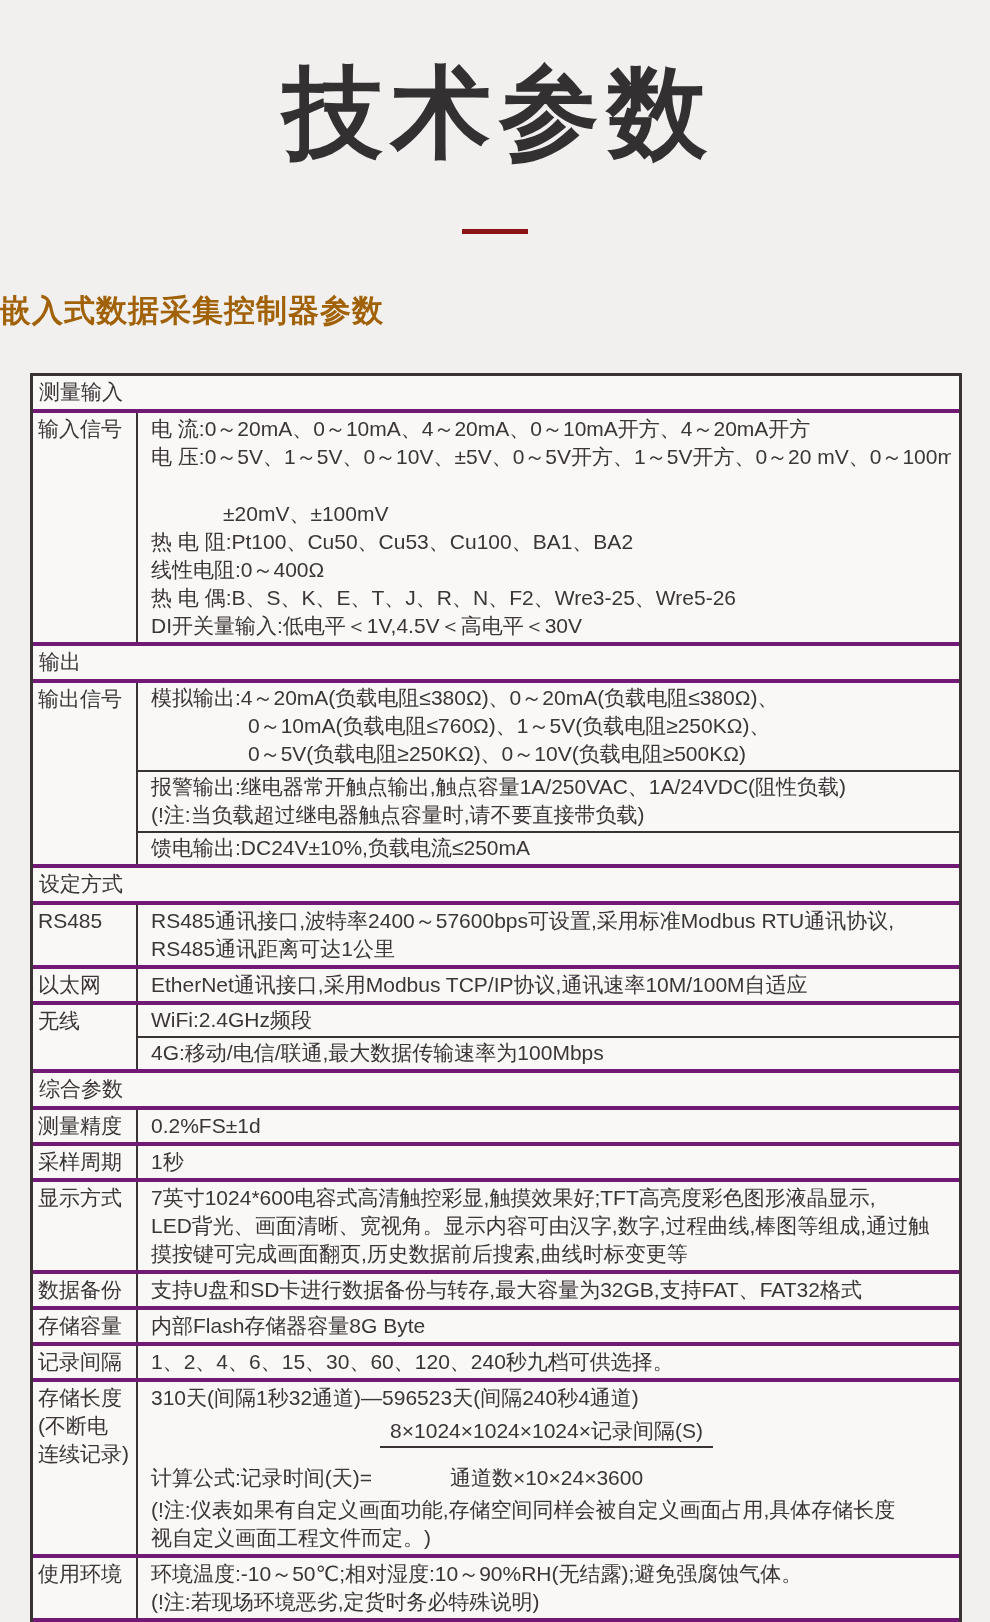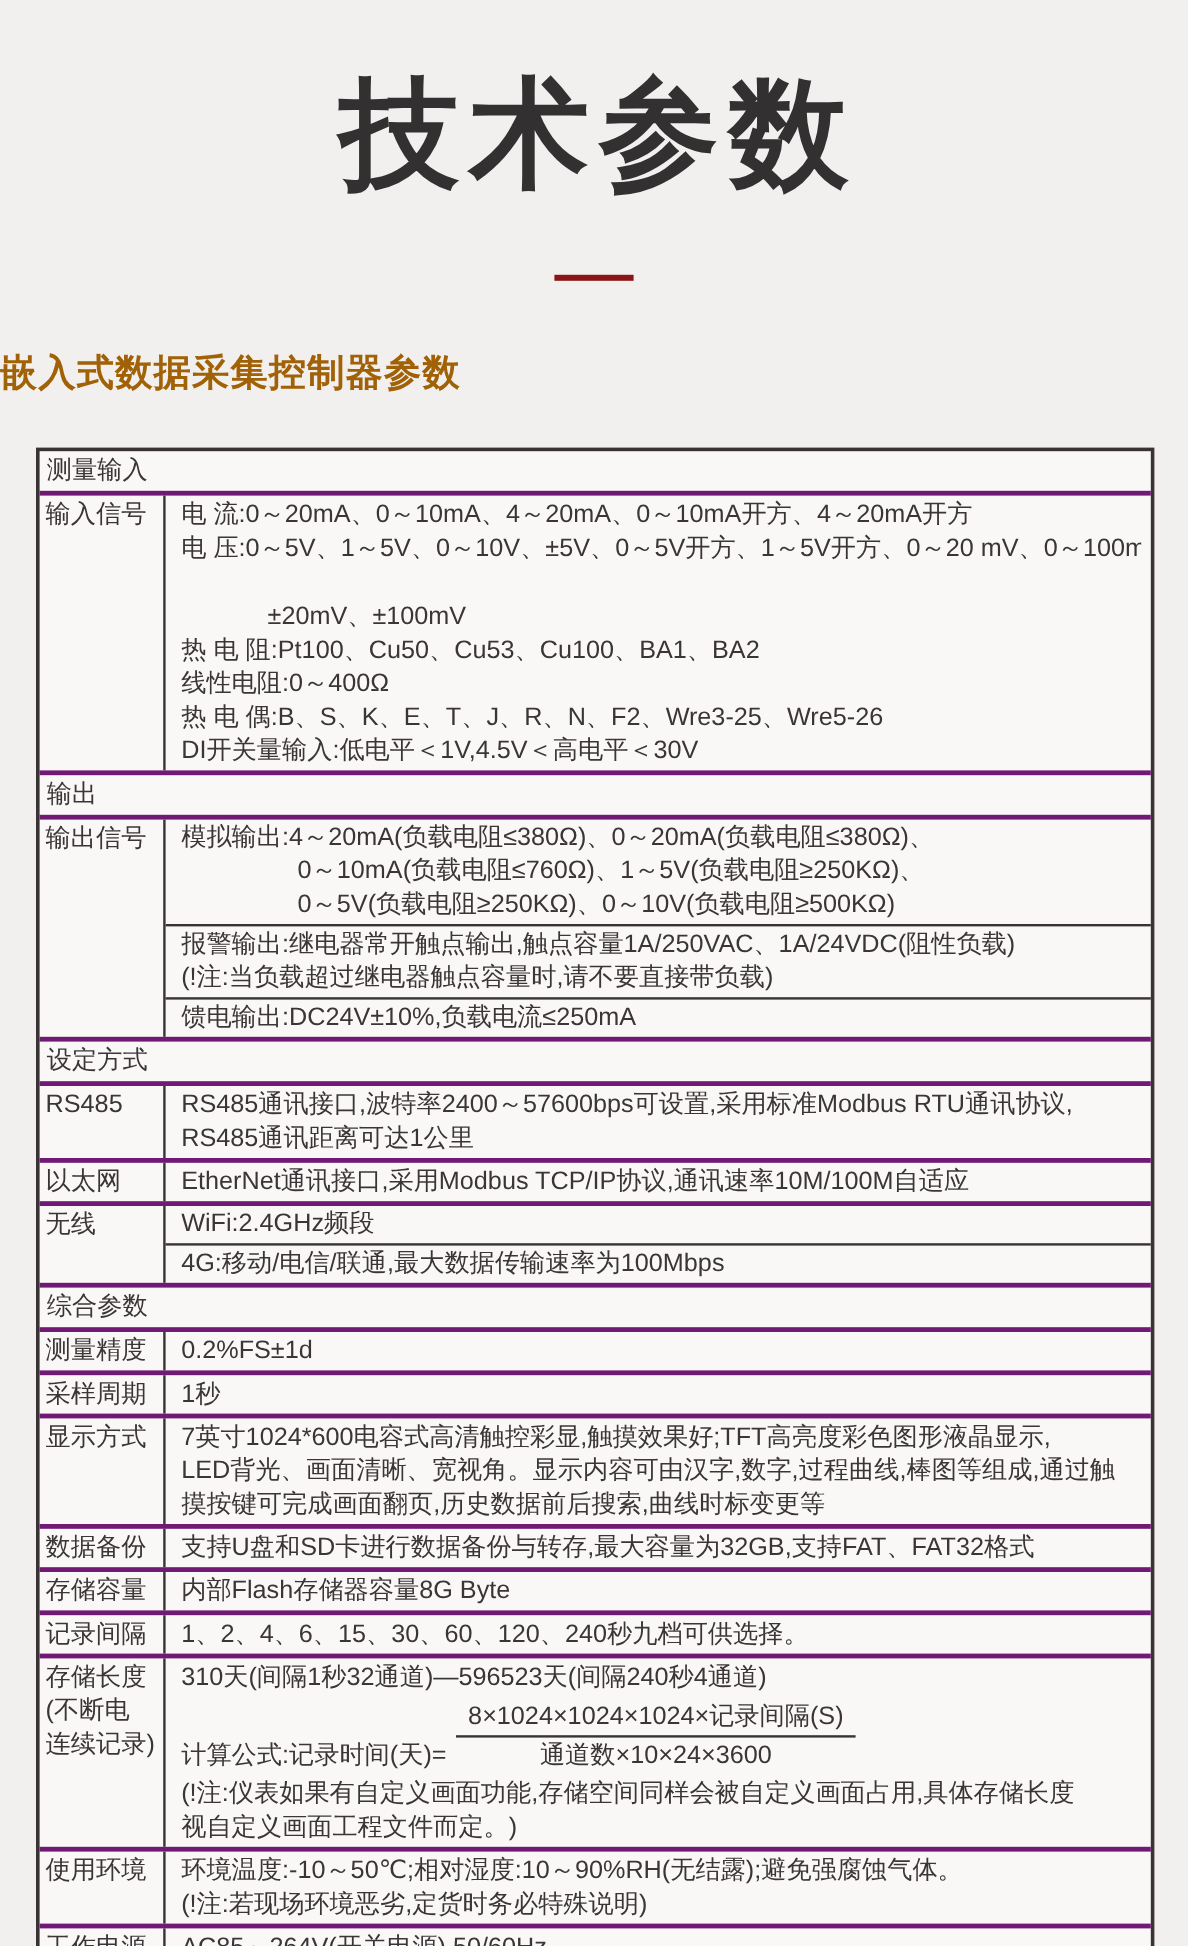--- a/index.html
+++ b/index.html
@@ -56,21 +56,21 @@
   .formula-line{
     display:flex;align-items:flex-end;margin:5px 0 4px 0;white-space:nowrap;
   }
   .fraction{
     display:inline-block;text-align:center;margin-left:8px;
   }
   .fraction .num{
     display:block;padding:0 10px 1px 10px;
     border-bottom:2px solid #3a3335;
   }
-  .fraction .den{display:block;padding-top:1px;}
+  .fraction .den{display:block;padding-top:16px;}
 </style>
 </head>
 <body>
 
 <div class="page">
 
   <h1 class="main-title">技术参数</h1>
 
   <div class="accent-divider"></div>
 

